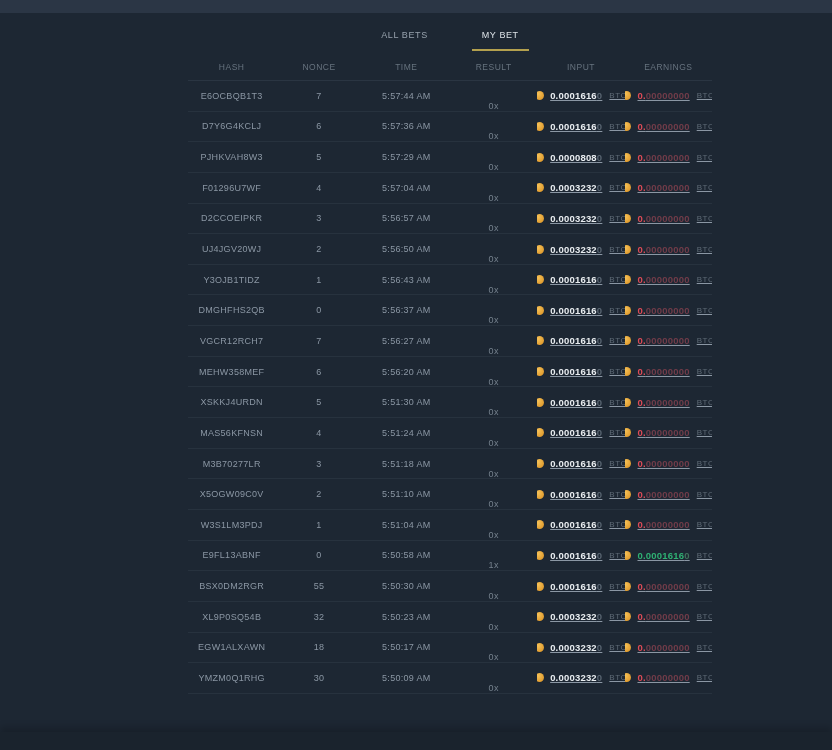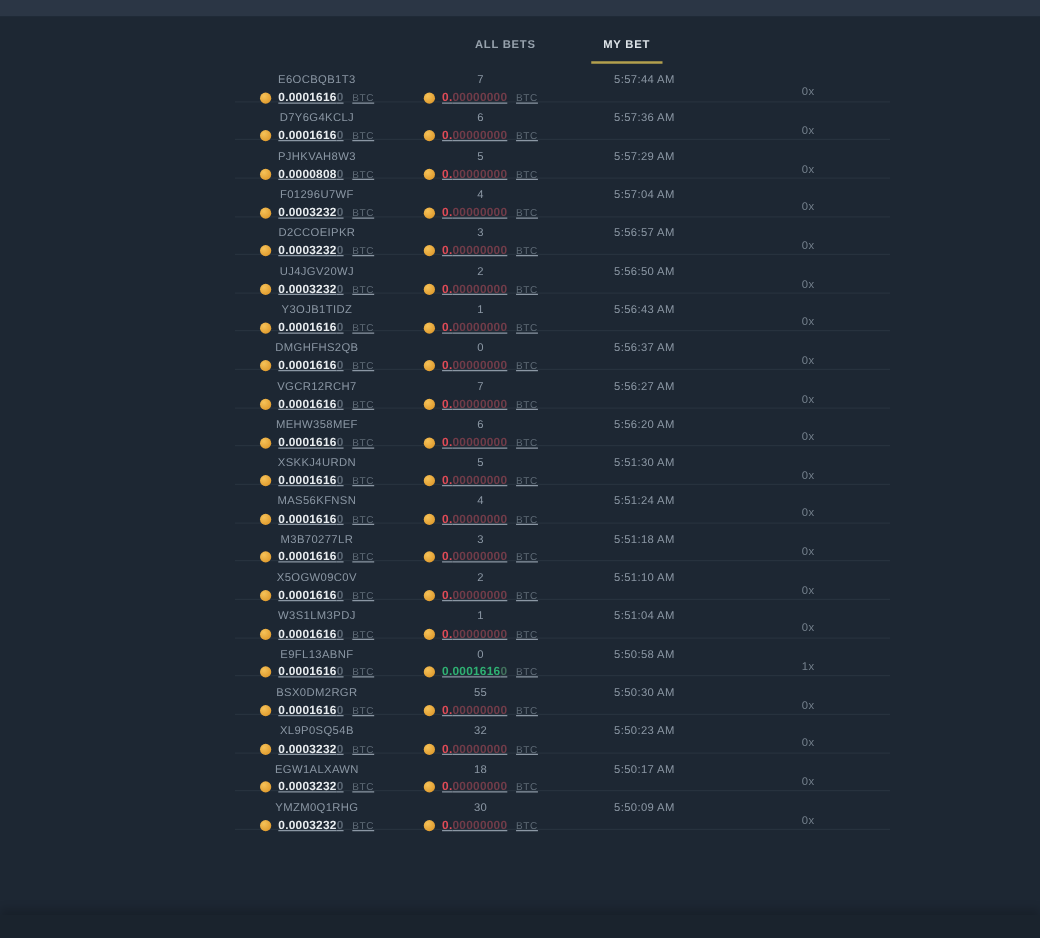--- a/index.html
+++ b/index.html
@@ -29,42 +29,41 @@
   }
   .tab {
     font-size:9px; letter-spacing:0.6px;
     color:#97a2ad;
     padding:0 10px 9px 10px;
     margin:0 17px;
     border-bottom:2px solid transparent;
     cursor:pointer;
     text-align:center;
     min-width:46px;
-    font-weight:bold;
   }
   .tab.active {
     color:#dde3e8;
     border-bottom-color:#b3a04e;
   }
   
   .thead {
     display:grid;
     grid-template-columns:repeat(6,1fr);
     margin-top:11px;
     padding-bottom:8px;
     border-bottom:1px solid #2a3542;
   }
   .thead .th {
     font-size:8.5px; letter-spacing:0.5px;
     color:#67737f;
     text-align:center;
   }
   .row {
     display:grid;
-    grid-template-columns:repeat(4,1fr);
+    grid-template-columns:repeat(6,1fr);
     align-items:center;
     height:30.65px;
     border-bottom:1px solid #27323e;
   }
   .cell {
     text-align:center;
     font-size:9px;
     color:#8b97a4;
     letter-spacing:0.3px;
     overflow:hidden; white-space:nowrap;
@@ -96,20 +95,28 @@
 
 <div class="topbar"></div>
 
 <div class="panel">
 
   <div class="tabs">
     <div class="tab">ALL BETS</div>
     <div class="tab active">MY BET</div>
   </div>
 
+  <div class="thead">
+    <div class="th">HASH</div>
+    <div class="th">NONCE</div>
+    <div class="th">TIME</div>
+    <div class="th">RESULT</div>
+    <div class="th">INPUT</div>
+    <div class="th">EARNINGS</div>
+  </div>
 
   <div id="tbody">
   <div class="row">
     <div class="cell hash">E6OCBQB1T3</div>
     <div class="cell nonce">7</div>
     <div class="cell time">5:57:44 AM</div>
     <div class="cell result">0x</div>
     <div class="cell amount">
       <span class="coin"></span>
       <span class="val input-val"><span class="main">0.0001616</span><span class="trail">0</span></span>

